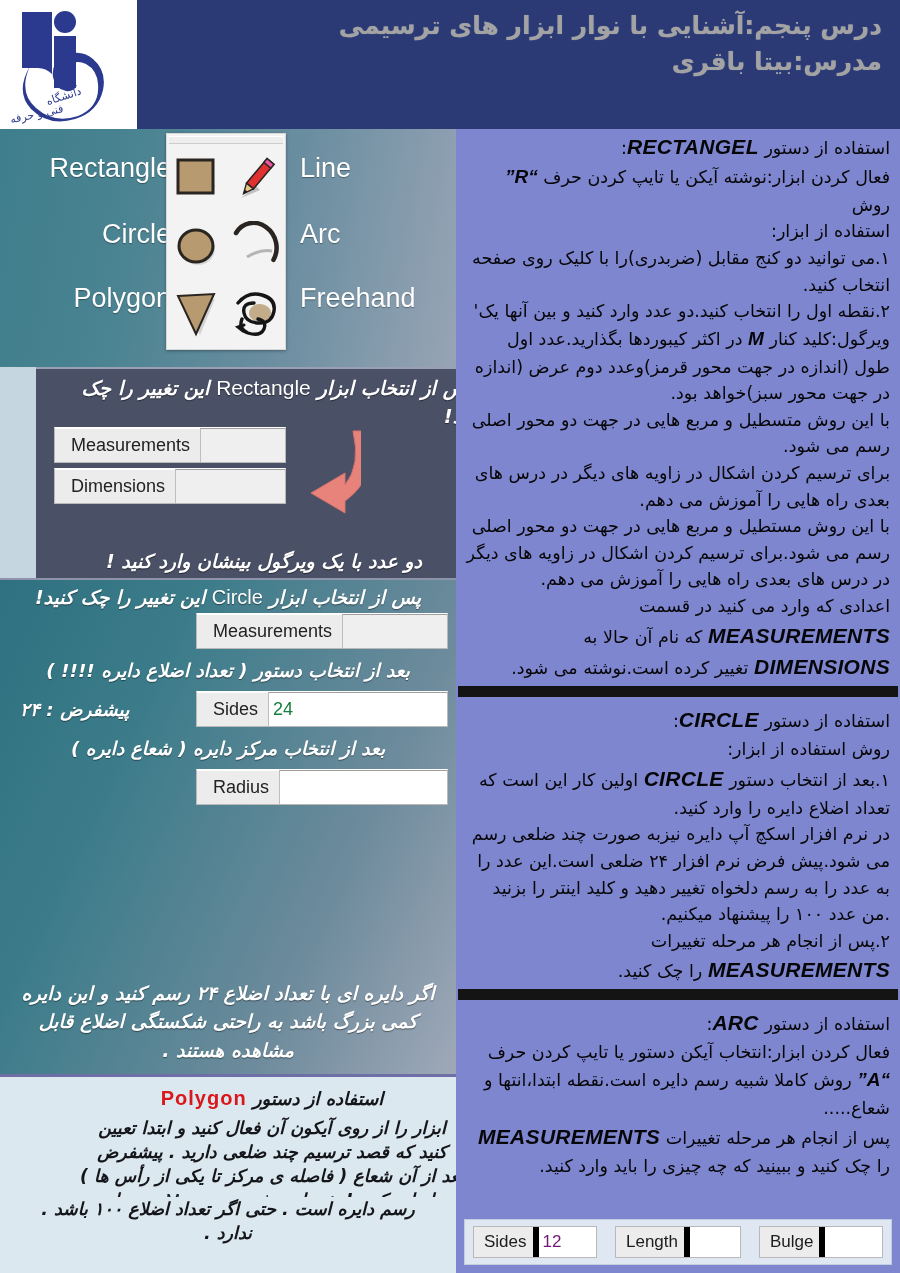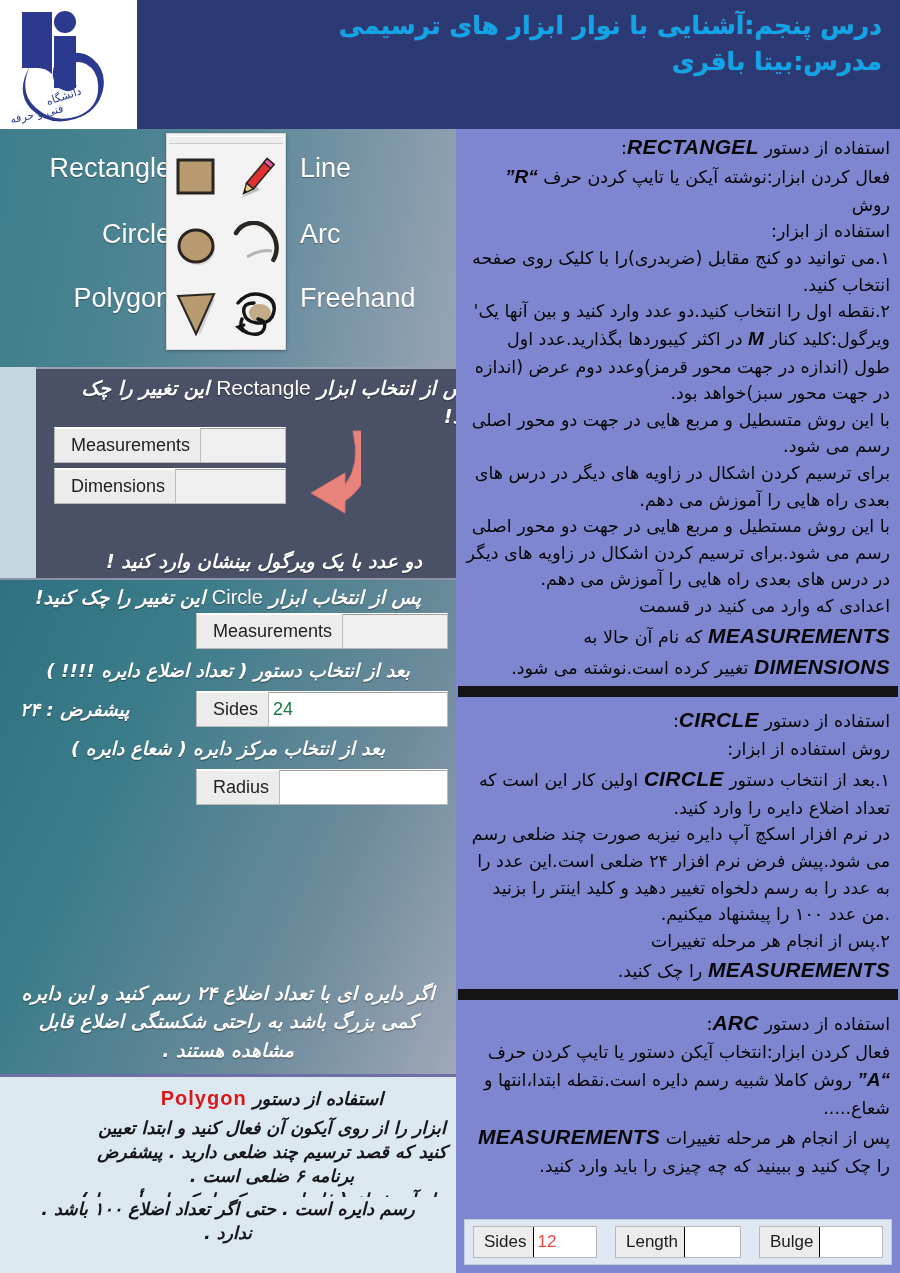--- a/index.html
+++ b/index.html
@@ -21,21 +21,21 @@
   }
   #logo-plate {
     position: absolute; left: 0; top: 0; width: 137px; height: 129px;
     background: #ffffff;
     display: flex; align-items: center; justify-content: center;
   }
   #logo-svg { display: block; }
   #header-texts {
     position: absolute; right: 18px; top: 8px; width: 660px;
     text-align: right; direction: rtl;
-    color: #0ea5e9;
+    color: #a3a3a3;
   }
   .hdr-line {
     font-size: 25px; line-height: 1.45; font-weight: 600;
     letter-spacing: 0.2px;
     text-shadow: 0 0 1px rgba(255,255,255,.35);
   }
 
   
   #left-col {
     position: absolute; left: 0; top: 129px; width: 456px; height: 1144px;
@@ -210,23 +210,23 @@
   .afield {
     display: flex; direction: ltr; height: 32px; align-items: stretch;
     background: #ececec; border: 1px solid #b9b9b9; flex: 1;
   }
   .afield .alabel {
     display: flex; align-items: center; padding: 0 6px 0 10px;
     font-family: "Liberation Sans", sans-serif; font-size: 17px; color: #1c1c1c;
     white-space: nowrap;
   }
   .afield .avalue {
-    flex: 1; background: #ffffff; border-left: 1px solid #000000;
+    flex: 1; background: #ffffff; border-left: 6px solid #000000;
     display: flex; align-items: center; padding-left: 4px; min-width: 56px;
-    font-family: "Liberation Sans", sans-serif; font-size: 17px; color: #ef4444;
+    font-family: "Liberation Sans", sans-serif; font-size: 17px; color: #701a75;
   }
 </style>
 </head>
 <body>
 
 <div id="page">
 
   <div id="header">
     <div id="logo-plate">
       <svg id="logo-svg" width="122" height="118" viewBox="0 0 122 118">
@@ -376,21 +376,20 @@
     </div>
 
     <div id="poly-block">
       <div class="poly-head">
         <span>استفاده از دستور</span>
         <span class="cmd">Polygon</span>
       </div>
       <div class="poly-body">
         <div>ابزار را از روی آیکون آن فعال کنید و ابتدا تعیین</div>
         <div>کنید که قصد ترسیم چند ضلعی دارید . پیشفرض</div>
-        <div>برنامه ۶ ضلعی است .</div>
         <div>بعد از آن شعاع ( فاصله ی مرکز تا یکی از رأس ها )</div>
         <div>
           <span>را وارد کنید ! تغییرات</span>
           <span class="en">Measurements</span>
           <span>در زمان</span>
         </div>
         <div>استفاده از این ابزار کاملا شبیه این تغییرات زمان</div>
       </div>
     </div>
 

